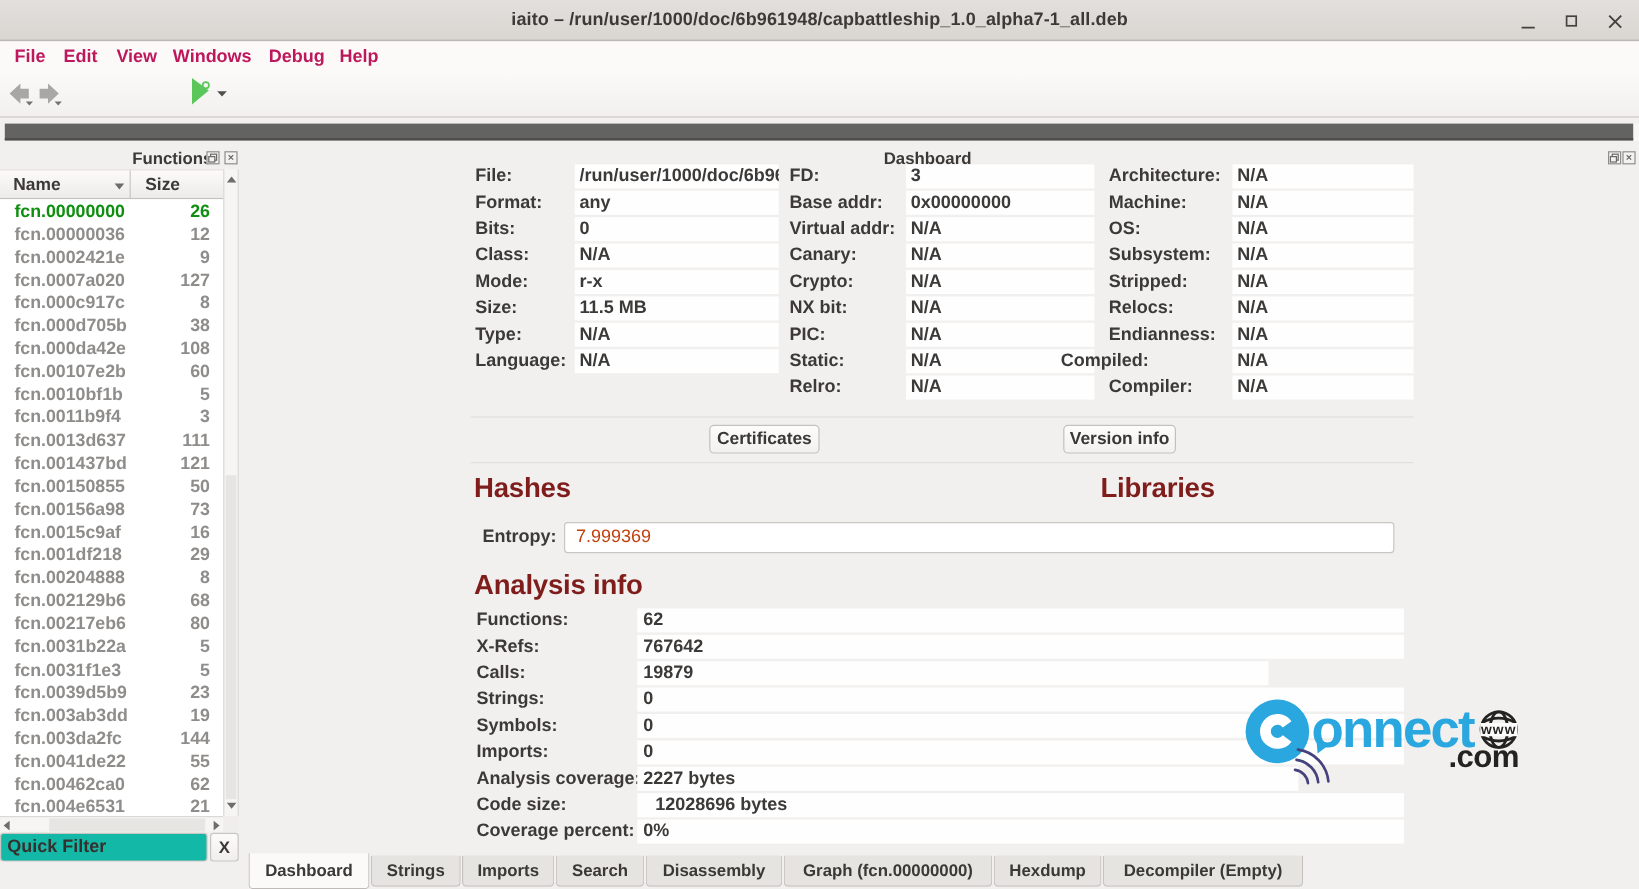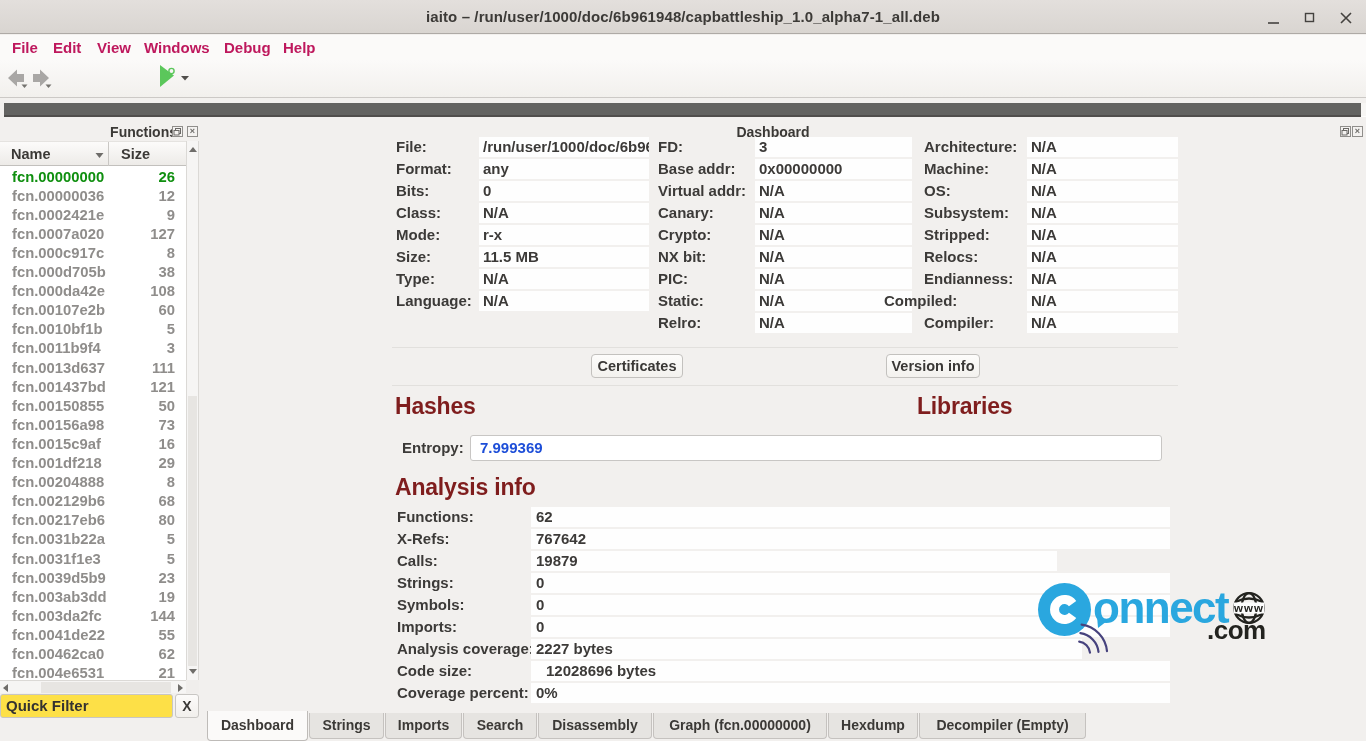--- a/index.html
+++ b/index.html
@@ -20,30 +20,30 @@
 .hdr .sz{position:absolute;left:121px;top:0;line-height:25px;font-weight:700;font-size:14.5px;color:#3b3936;}
 .coldiv{position:absolute;left:108px;top:0;width:1px;height:25px;background:#c9c7c4;}
 .flist{left:0;top:166px;width:186px;height:514px;background:#ffffff;overflow:hidden;}
 .frow{position:absolute;left:0;width:186px;height:19px;font-size:14.8px;font-weight:700;color:#8f8d8b;line-height:19px;}
 .frow .n{position:absolute;left:12px;}
 .frow .s{position:absolute;right:11px;text-align:right;}
 .frow.g{color:#0f8f0f;}
 .vsb{left:186px;top:141px;width:13px;height:539px;background:#f6f5f4;border-left:1px solid #dbd9d6;border-right:1px solid #dbd9d6;}
 .hsb{left:0;top:680px;width:186px;height:13px;background:#f6f5f4;border-top:1px solid #dbd9d6;}
 .sbthumb{position:absolute;background:#e7e5e2;}
-.qf{left:0px;top:694px;width:173px;height:24px;background:#fde047;border:1px solid #c8c6c3;border-radius:3px;}
+.qf{left:0px;top:694px;width:173px;height:24px;background:#14b8a6;border:1px solid #c8c6c3;border-radius:3px;}
 .qf span{position:absolute;left:5px;top:0;line-height:22px;font-weight:700;font-size:15px;color:#343230;}
 .xbtn{left:175px;top:694px;width:24px;height:24px;background:linear-gradient(#fcfbfa,#f1efec);border:1px solid #c8c6c3;border-radius:3px;text-align:center;line-height:22px;font-weight:700;font-size:14px;color:#3a3836;}
 .cell{position:absolute;background:#fefefe;height:20px;line-height:20px;font-size:15px;font-weight:700;color:#3c3a38;overflow:hidden;white-space:nowrap;}
 .lbl{position:absolute;height:20px;line-height:20px;font-size:15px;font-weight:700;color:#3c3a38;white-space:nowrap;}
 .hline{position:absolute;left:392px;width:786px;height:1px;background:#e2e0dd;}
 .btn{position:absolute;top:354px;height:24px;background:linear-gradient(#fdfcfb,#f3f1ee);border:1px solid #c3c1be;border-radius:4px;text-align:center;line-height:22px;font-weight:700;font-size:14.5px;color:#3a3836;}
 .h2{position:absolute;font-weight:700;font-size:23px;color:#7f1d1d;letter-spacing:-0.2px;}
 .entropy{left:470px;top:435px;width:692px;height:26px;background:#fff;border:1px solid #c8c6c4;border-radius:3px;}
-.entropy span{position:absolute;left:9px;top:0;line-height:24px;font-weight:700;font-size:15px;color:#1d4ed8;}
+.entropy span{position:absolute;left:9px;top:0;line-height:24px;font-weight:400;font-size:15px;color:#c2410c;}
 .tab{position:absolute;text-align:center;font-weight:700;font-size:14px;color:#3b3936;}
 .tabu{top:713px;height:26px;background:#e6e4e1;border:1px solid #c5c2bf;border-top:none;border-radius:0 0 4px 4px;line-height:25px;}
 .tabs{top:711px;height:30px;background:#fbfaf9;border:1px solid #bebbb8;border-top:none;border-radius:0 0 4px 4px;line-height:28px;z-index:2;}
 </style></head><body>
 <div class="ab titlebar"></div>
 <div class="ab title">iaito – /run/user/1000/doc/6b961948/capbattleship_1.0_alpha7-1_all.deb</div>
 <div class="ab" style="left:1266px;top:10px;width:16px;height:16px;"><svg width="16" height="16">
       <line x1="2" y1="13" x2="13" y2="13" stroke="#44423f" stroke-width="1.6"></line>
     </svg></div>
 <div class="ab" style="left:1302px;top:10px;width:16px;height:16px;"><svg width="16" height="16">

